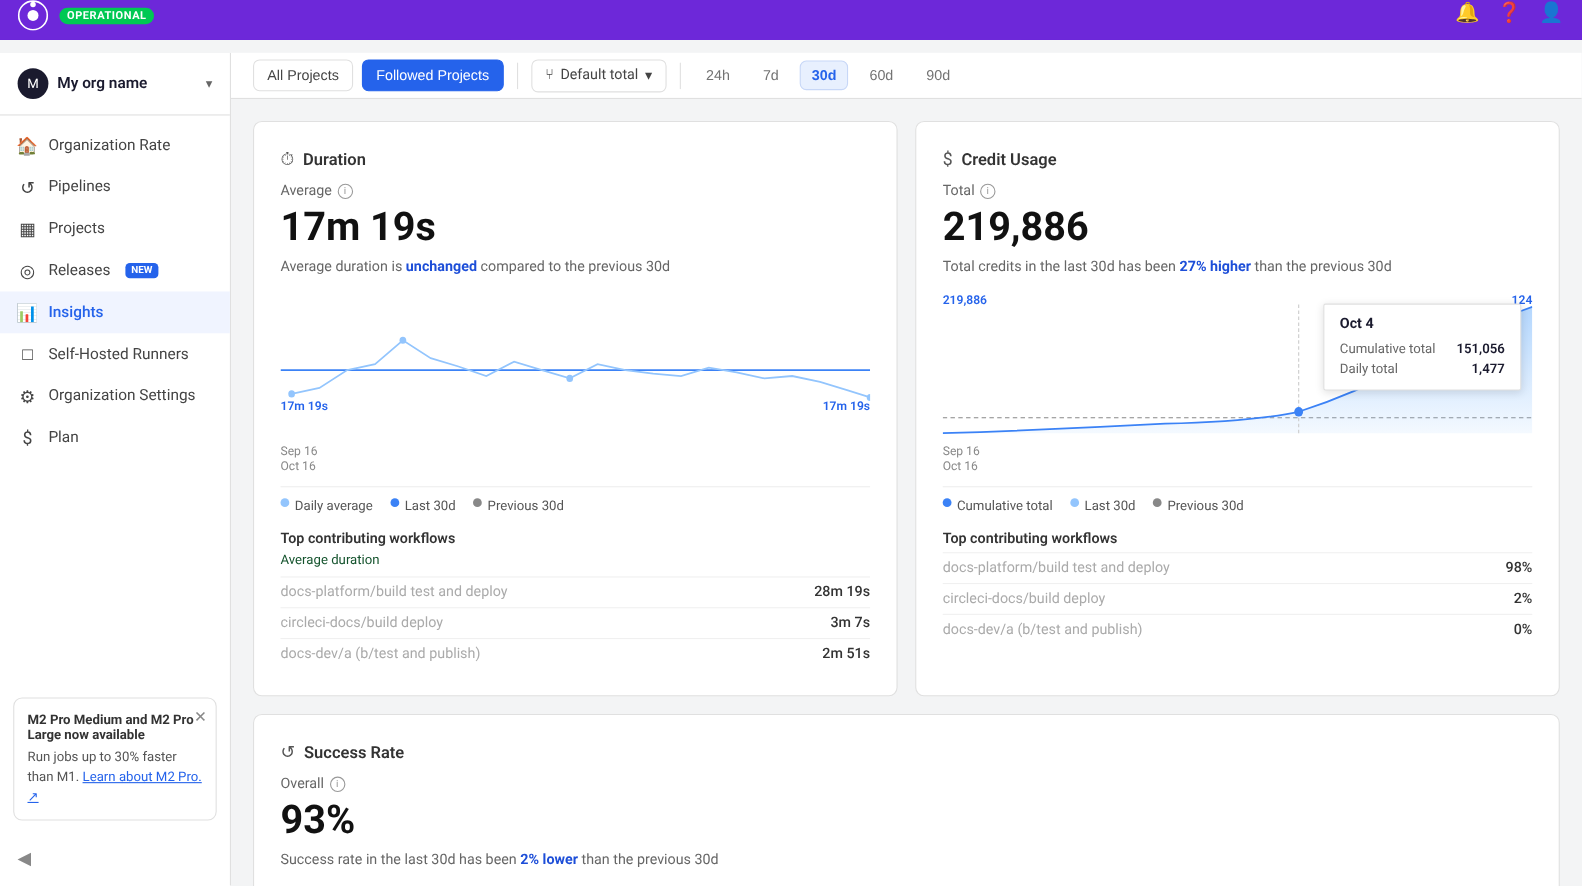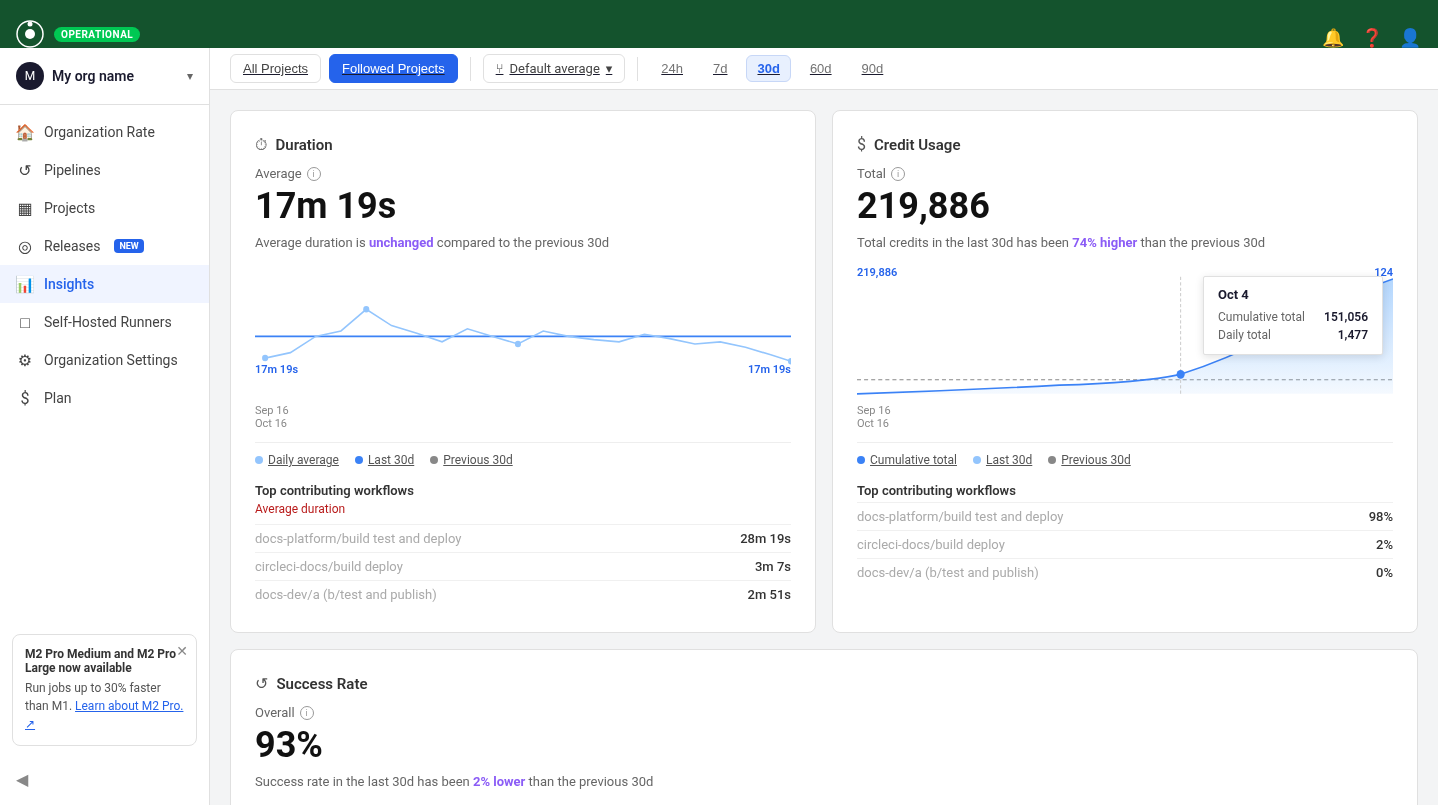--- a/index.html
+++ b/index.html
@@ -1,23 +1,23 @@
 <!DOCTYPE html>
 <html><head>
   <meta charset="utf-8">
   <style>
     * { box-sizing: border-box; margin: 0; padding: 0; }
     body { font-family: -apple-system, BlinkMacSystemFont, 'Segoe UI', Roboto, sans-serif; background: #f3f4f5; color: #1a1a2e; }
 
     
     .topnav {
-      background: #14532d;
-      height: 48px;
+      background: #6d28d9;
+      height: 36px;
       display: flex;
-      align-items: flex-end;
+      align-items: flex-start;
       padding: 0 16px;
       justify-content: space-between;
       position: fixed;
       top: 0; left: 0; right: 0;
       z-index: 100;
     }
     .topnav-left { display: flex; align-items: center; gap: 10px; }
     .topnav-logo { display: flex; align-items: center; gap: 6px; }
     .logo-icon { width: 28px; height: 28px; }
     .topnav-badge {
@@ -112,21 +112,20 @@
       background: #fff;
       border-bottom: 1px solid #e0e0e0;
       height: 42px;
       display: flex;
       align-items: center;
       padding: 0 20px;
       gap: 8px;
       position: sticky;
       top: 48px;
       z-index: 50;
-      text-decoration: underline;
     }
     .toolbar-btn {
       padding: 6px 12px;
       border-radius: 6px;
       font-size: 13px;
       cursor: pointer;
       border: 1px solid #e0e0e0;
       background: #fff;
       color: #444;
     }
@@ -177,34 +176,34 @@
       padding: 24px;
     }
     .card-header { display: flex; align-items: center; gap: 8px; margin-bottom: 12px; }
     .card-icon { font-size: 16px; color: #555; }
     .card-title { font-size: 15px; font-weight: 600; color: #333; }
 
     .metric-label { font-size: 13px; color: #666; display: flex; align-items: center; gap: 5px; margin-bottom: 4px; }
     .info-icon { width: 14px; height: 14px; border-radius: 50%; border: 1px solid #999; display: inline-flex; align-items: center; justify-content: center; font-size: 9px; color: #999; cursor: pointer; }
     .metric-value { font-size: 36px; font-weight: 700; color: #111; margin-bottom: 8px; }
     .metric-desc { font-size: 13px; color: #666; margin-bottom: 16px; }
-    .metric-desc strong { color: #8b5cf6; }
+    .metric-desc strong { color: #1d4ed8; }
 
     
     .chart-container { position: relative; height: 130px; margin-bottom: 8px; }
     .chart-labels { display: flex; justify-content: space-between; font-size: 11px; color: #888; margin-bottom: 12px; flex-direction: column; }
 
     
     .legend { display: flex; gap: 16px; font-size: 12px; color: #555; padding-top: 10px; border-top: 1px solid #eee; }
-    .legend-item { display: flex; align-items: center; gap: 5px; text-decoration: underline; }
+    .legend-item { display: flex; gap: 5px; }
     .legend-dot { width: 8px; height: 8px; border-radius: 50%; }
 
     
     .workflows-title { font-size: 13px; font-weight: 600; color: #333; margin-top: 16px; margin-bottom: 4px; }
-    .workflows-sub { font-size: 12px; color: #b91c1c; margin-bottom: 8px; }
+    .workflows-sub { font-size: 12px; color: #14532d; margin-bottom: 8px; }
     .workflow-row { display: flex; align-items: center; justify-content: space-between; padding: 6px 0; border-top: 1px solid #f0f0f0; }
     .workflow-name { font-size: 13px; color: #aaa; flex: 1; }
     .workflow-value { font-size: 13px; color: #333; font-weight: 500; white-space: nowrap; }
 
     
     .card-full { background: #fff; border: 1px solid #e0e0e0; border-radius: 8px; padding: 24px; }
 
     
     .tooltip-box {
       position: absolute;
@@ -343,21 +342,21 @@
   </aside>
 
   <main class="main">
 
     <div class="toolbar">
       <button class="toolbar-btn">All Projects</button>
       <button class="toolbar-btn active">Followed Projects</button>
       <div class="toolbar-divider"></div>
       <div class="branch-selector">
         <span>⑂</span>
-        <span>Default average</span>
+        <span>Default total</span>
         <span>▾</span>
       </div>
       <div class="toolbar-divider"></div>
       <button class="time-btn">24h</button>
       <button class="time-btn">7d</button>
       <button class="time-btn active">30d</button>
       <button class="time-btn">60d</button>
       <button class="time-btn">90d</button>
     </div>
 
@@ -434,21 +433,21 @@
           <div class="card-header">
             <span class="card-icon">$</span>
             <span class="card-title">Credit Usage</span>
           </div>
           <div class="metric-label">
             <span>Total</span>
             <span class="info-icon">i</span>
           </div>
           <div class="metric-value">219,886</div>
           <div class="metric-desc">
-            <span>Total credits in the last 30d has been </span><strong>74% higher</strong><span> than the previous 30d</span>
+            <span>Total credits in the last 30d has been </span><strong>27% higher</strong><span> than the previous 30d</span>
           </div>
 
           <div class="chart-container" style="position:relative;">
             <span class="credit-value-label">219,886</span>
             <span class="credit-value-label-right">124</span>
             <svg viewBox="0 0 530 120" preserveAspectRatio="none" xmlns="http://www.w3.org/2000/svg">
 
               <defs>
                 <linearGradient id="creditGrad" x1="0" y1="0" x2="0" y2="1">
                   <stop offset="0%" stop-color="#93c5fd" stop-opacity="0.7"></stop>

